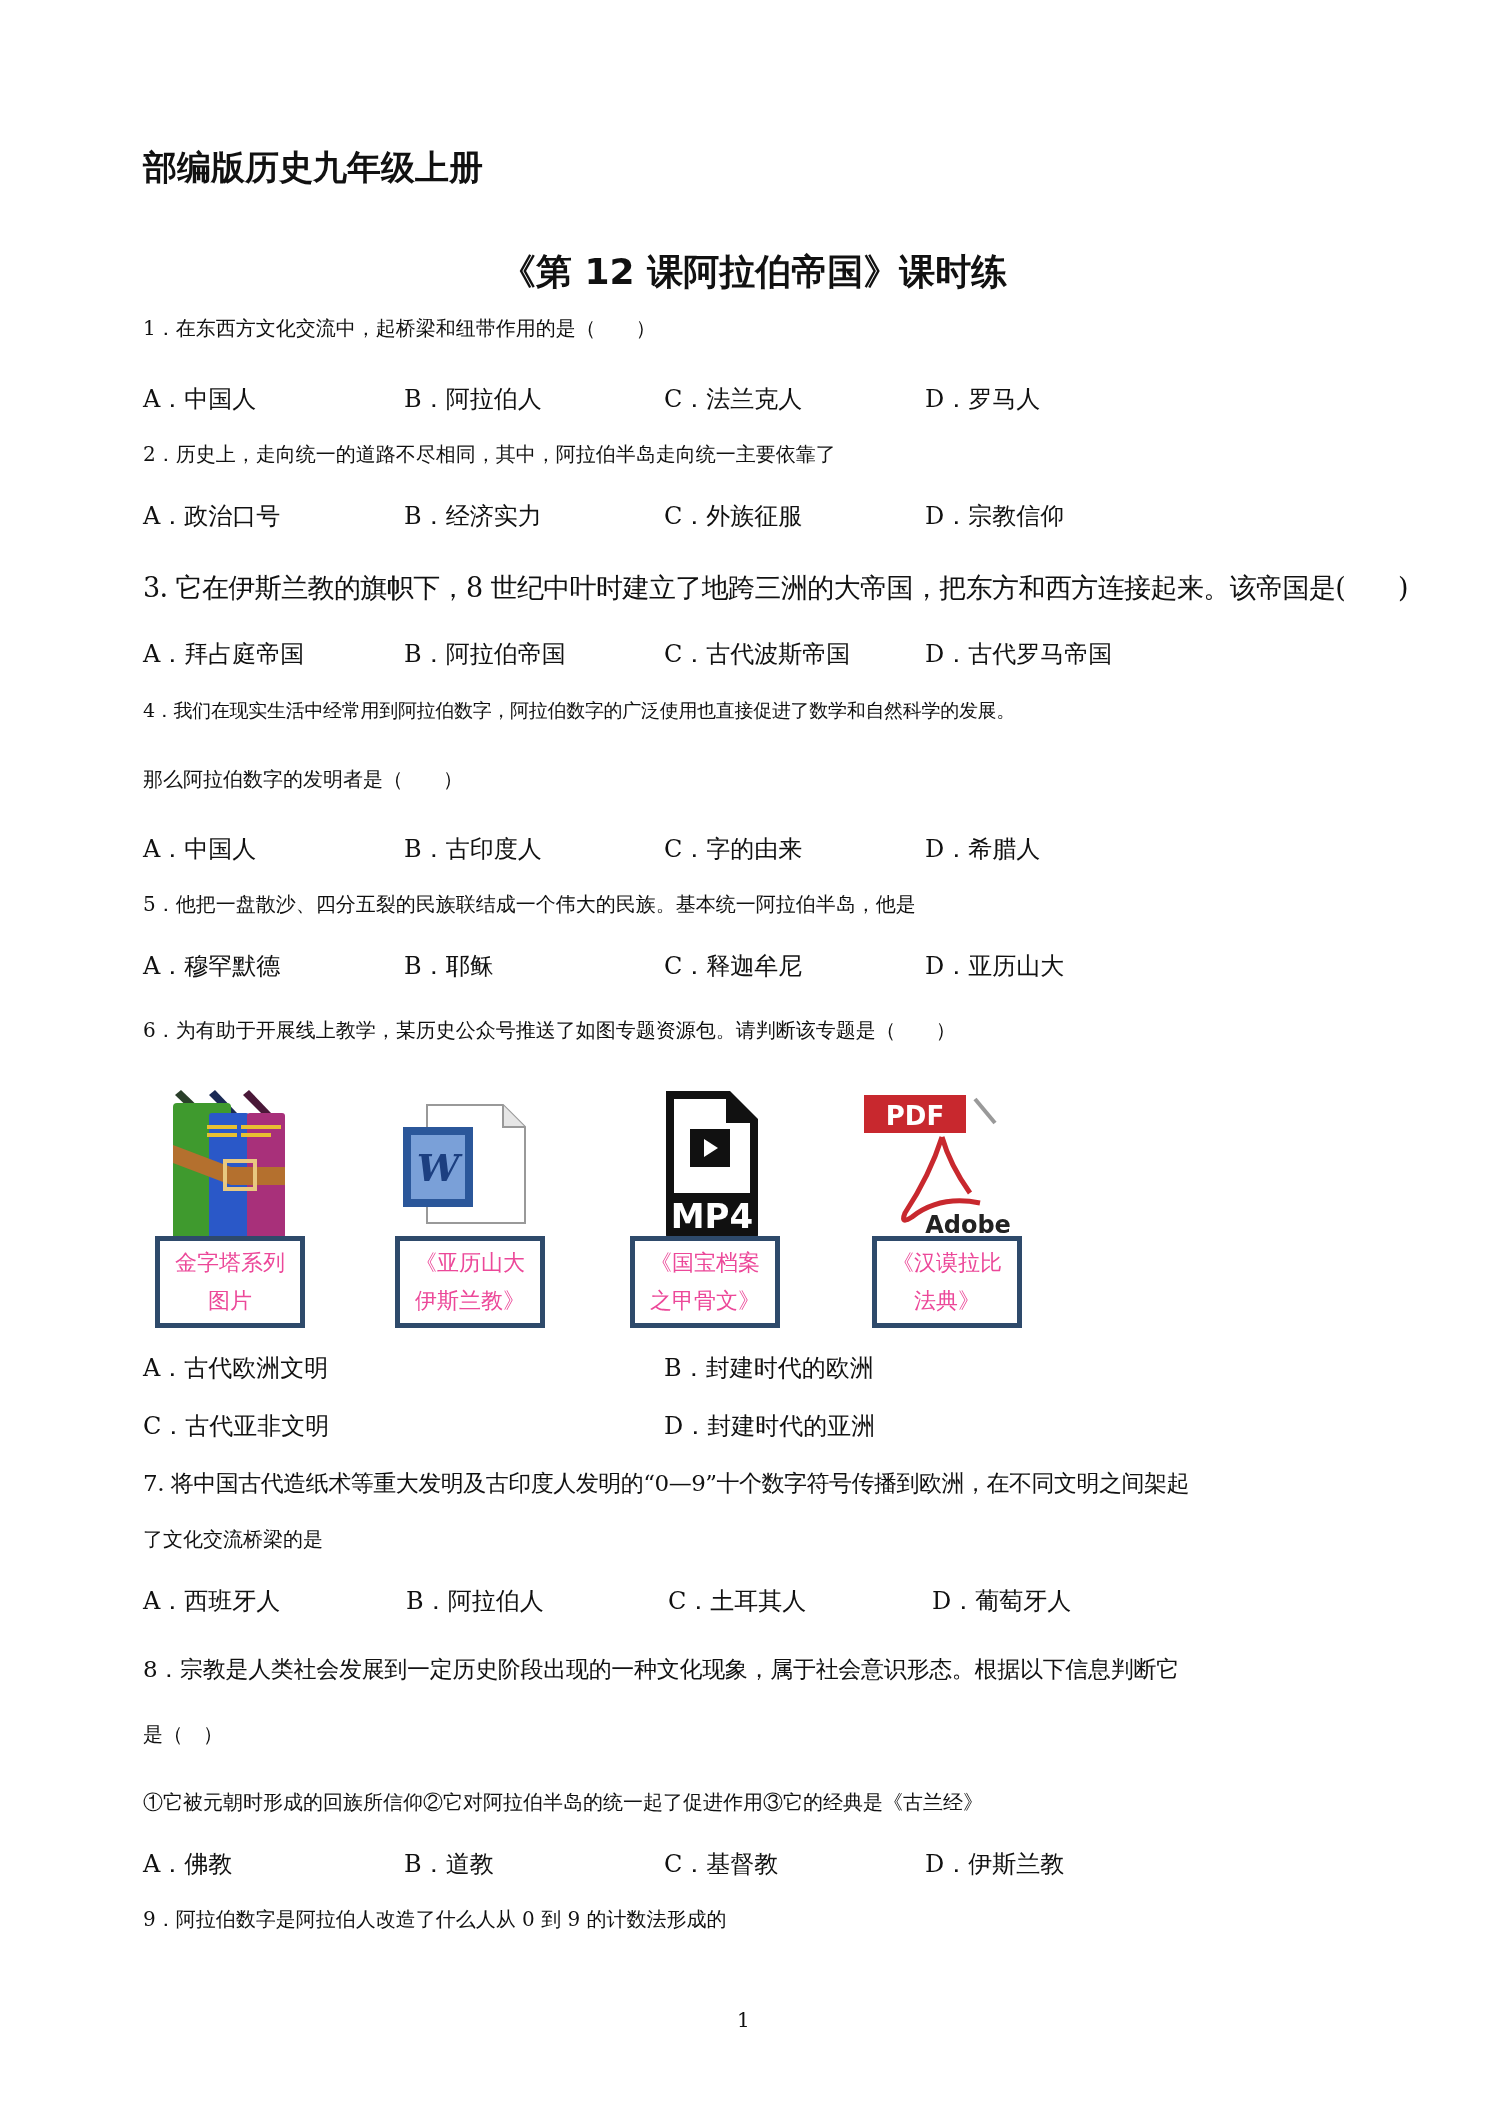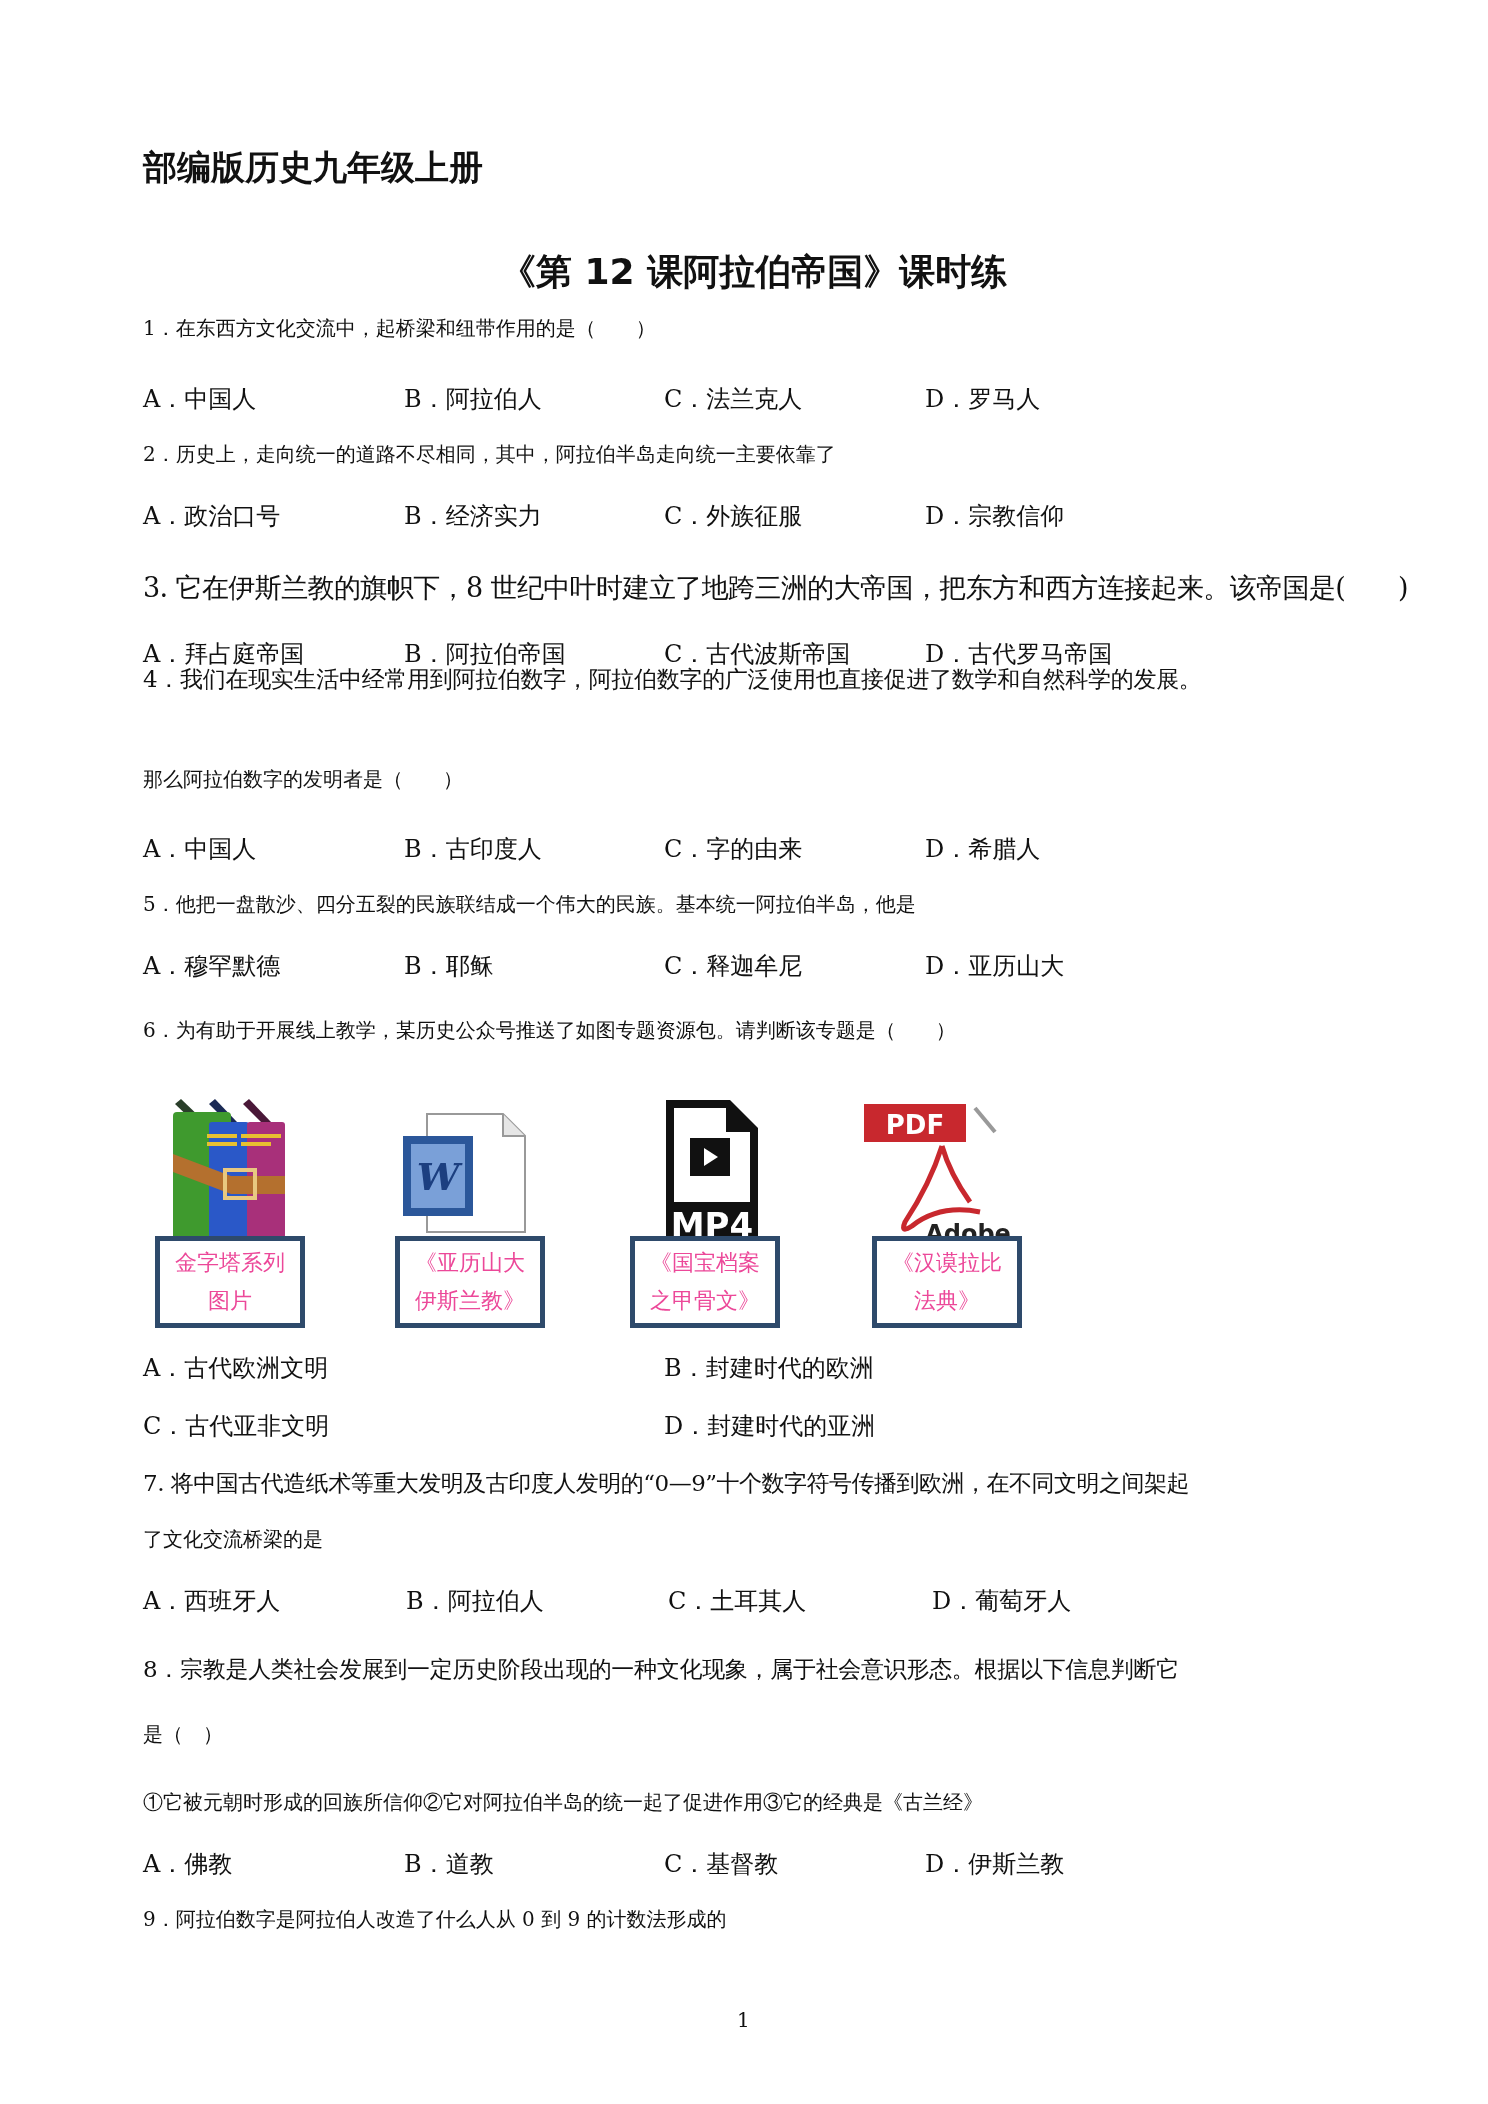--- a/index.html
+++ b/index.html
@@ -21,21 +21,21 @@
   .q { left: 143px; font-size: 20px; }
   .opt { font-size: 24px; }
   .colA { left: 143px; }
   .colB { left: 404px; }
   .colC { left: 664px; }
   .colD { left: 925px; }
   .colB2 { left: 664px; }
   .colD2 { left: 664px; }
   
   .tile { position: absolute; width: 178px; }
-  .tile .icon-area { position: absolute; left: 0; top: 16px; width: 178px; height: 160px; text-align: right; }
+  .tile .icon-area { position: absolute; left: 0; top: 7px; width: 178px; height: 160px; text-align: right; }
   .tile .caption {
     position: absolute; top: 158px; left: 12px; width: 150px; height: 92px;
     border: 5px solid #2e4a6b; box-sizing: border-box; background: #fff;
     display: flex; flex-direction: column; align-items: center; justify-content: center;
     font-size: 22px; color: #ec4899; line-height: 38px; text-align: center;
     font-family: "DejaVu Serif", "Liberation Serif", serif;
   }
   .page-num { left: 737px; top: 2008px; font-size: 20px; }
 </style>
 </head>
@@ -57,21 +57,21 @@
   <div class="abs opt colB" style="top:500px">B．经济实力</div>
   <div class="abs opt colC" style="top:500px">C．外族征服</div>
   <div class="abs opt colD" style="top:500px">D．宗教信仰</div>
 
   <div class="abs q" style="top:570px; font-size:27px; letter-spacing:-0.6px">3. 它在伊斯兰教的旗帜下，8 世纪中叶时建立了地跨三洲的大帝国，把东方和西方连接起来。该帝国是(　　)</div>
   <div class="abs opt colA" style="top:638px">A．拜占庭帝国</div>
   <div class="abs opt colB" style="top:638px">B．阿拉伯帝国</div>
   <div class="abs opt colC" style="top:638px">C．古代波斯帝国</div>
   <div class="abs opt colD" style="top:638px">D．古代罗马帝国</div>
 
-  <div class="abs q" style="top:664px; font-size:23px; letter-spacing:-0.3px">4．我们在现实生活中经常用到阿拉伯数字，阿拉伯数字的广泛使用也直接促进了数学和自然科学的发展。</div>
+  <div class="abs q" style="top:698px; font-size:19px; letter-spacing:-0.3px">4．我们在现实生活中经常用到阿拉伯数字，阿拉伯数字的广泛使用也直接促进了数学和自然科学的发展。</div>
   <div class="abs q" style="top:766px">那么阿拉伯数字的发明者是（　　）</div>
   <div class="abs opt colA" style="top:833px">A．中国人</div>
   <div class="abs opt colB" style="top:833px">B．古印度人</div>
   <div class="abs opt colC" style="top:833px">C．字的由来</div>
   <div class="abs opt colD" style="top:833px">D．希腊人</div>
 
   <div class="abs q" style="top:891px">5．他把一盘散沙、四分五裂的民族联结成一个伟大的民族。基本统一阿拉伯半岛，他是</div>
   <div class="abs opt colA" style="top:950px">A．穆罕默德</div>
   <div class="abs opt colB" style="top:950px">B．耶稣</div>
   <div class="abs opt colC" style="top:950px">C．释迦牟尼</div>

